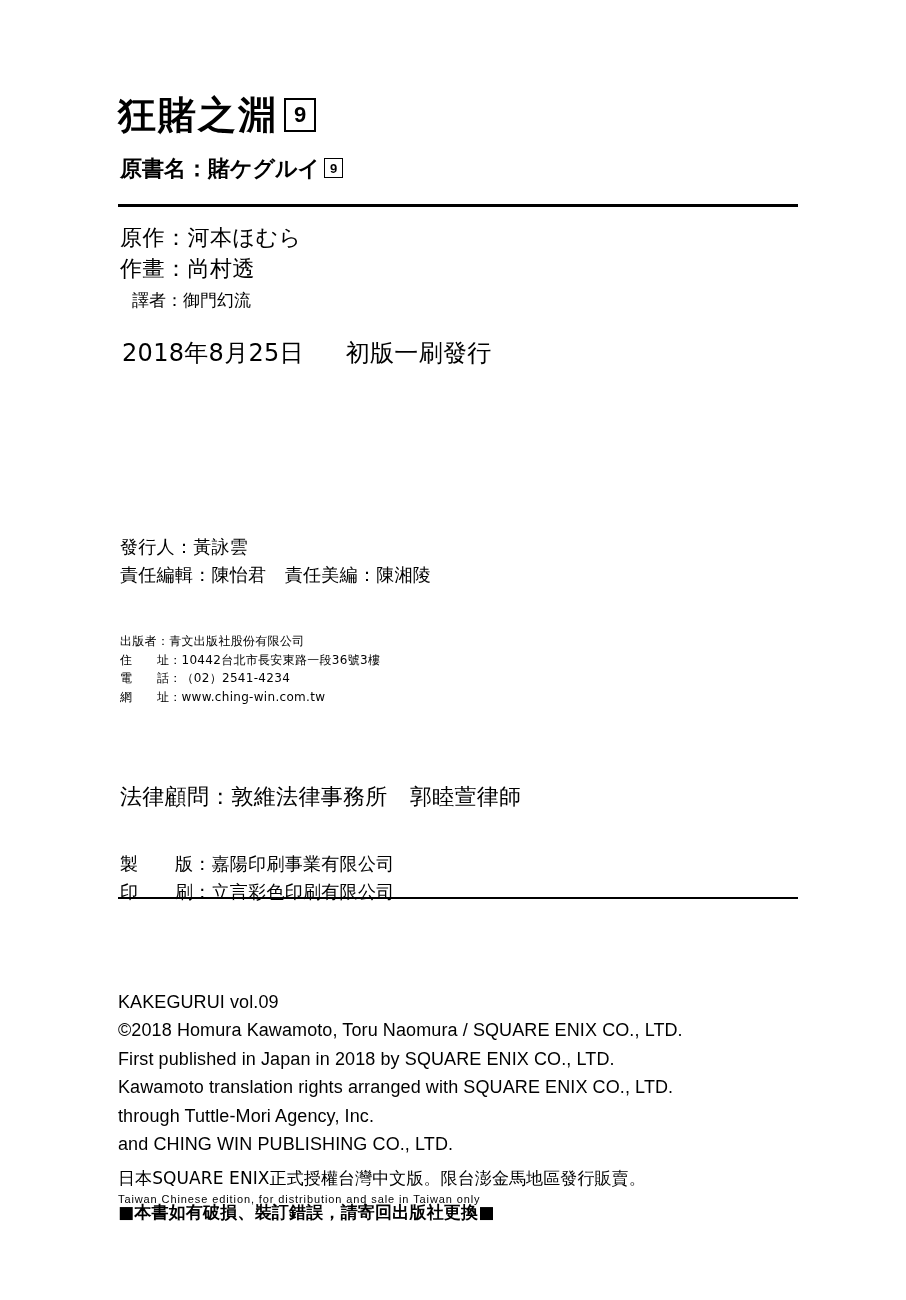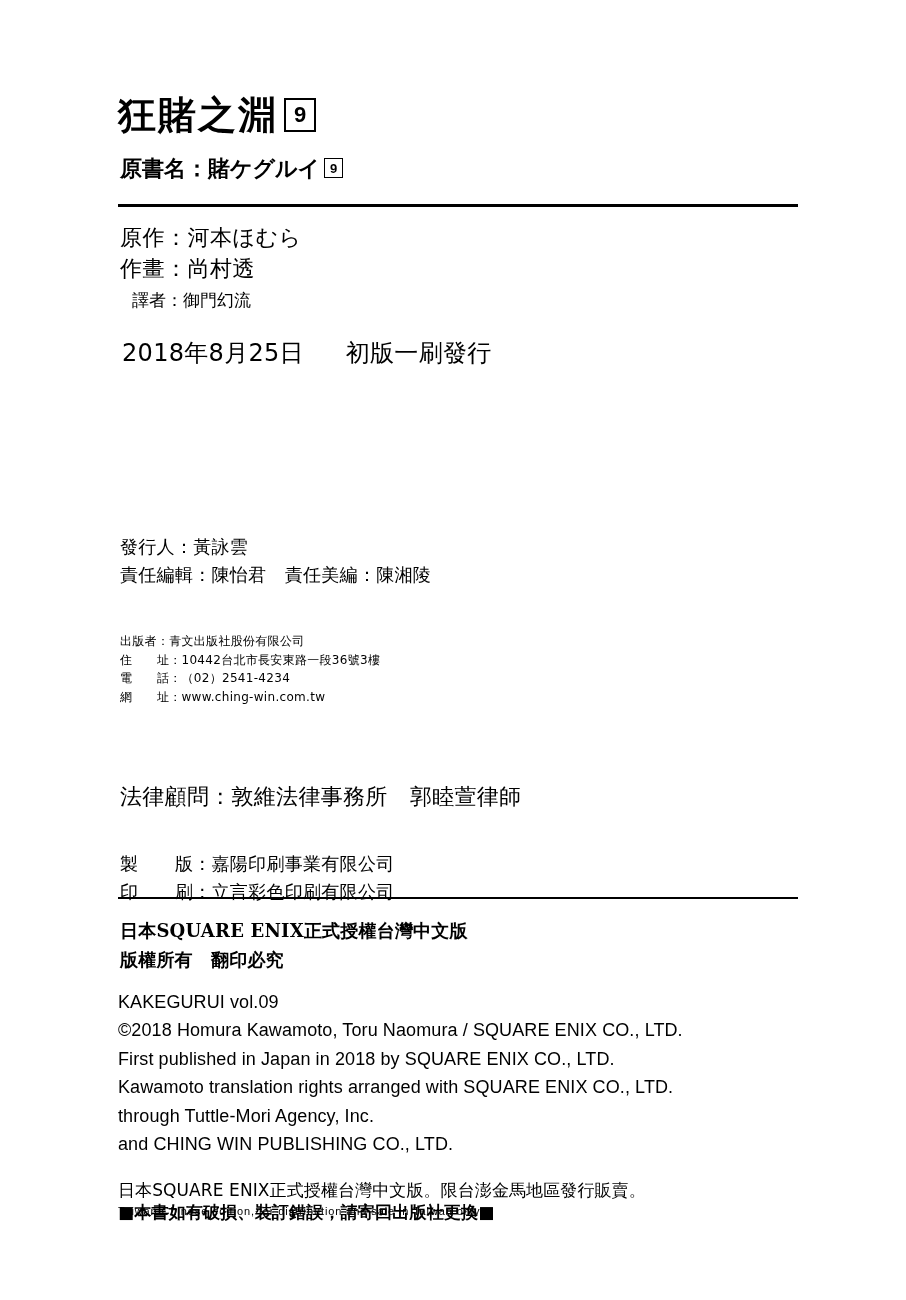--- a/index.html
+++ b/index.html
@@ -225,31 +225,27 @@
 
   <div class="block legal">法律顧問：敦維法律事務所　郭睦萱律師</div>
 
   <div class="block printing">
     <div>製　　版：嘉陽印刷事業有限公司</div>
     <div>印　　刷：立言彩色印刷有限公司</div>
   </div>
 
   <div class="rule thin" style="top: 897px;"></div>
 
-  <div class="block copyright-cn">
-    <div>日本SQUARE ENIX正式授權台灣中文版</div>
-    <div>版權所有　翻印必究</div>
-  </div>
 
   <div class="block copyright-en">
     <div>KAKEGURUI vol.09</div>
     <div>©2018 Homura Kawamoto, Toru Naomura / SQUARE ENIX CO., LTD.</div>
     <div>First published in Japan in 2018 by SQUARE ENIX CO., LTD.</div>
     <div>Kawamoto translation rights arranged with SQUARE ENIX CO., LTD.</div>
     <div>through Tuttle-Mori Agency, Inc.</div>
     <div>and CHING WIN PUBLISHING CO., LTD.</div>
-    <div class="cjk" style="margin-top:18px">日本SQUARE ENIX正式授權台灣中文版。限台澎金馬地區發行販賣。</div>
+    <div class="cjk" style="margin-top:6px">日本SQUARE ENIX正式授權台灣中文版。限台澎金馬地區發行販賣。</div>
     <div class="tw-only">Taiwan Chinese edition, for distribution and sale in Taiwan only</div>
   </div>
 
   <div class="block notice">■本書如有破損、裝訂錯誤，請寄回出版社更換■</div>
 
 </div>
 
 </body></html>

